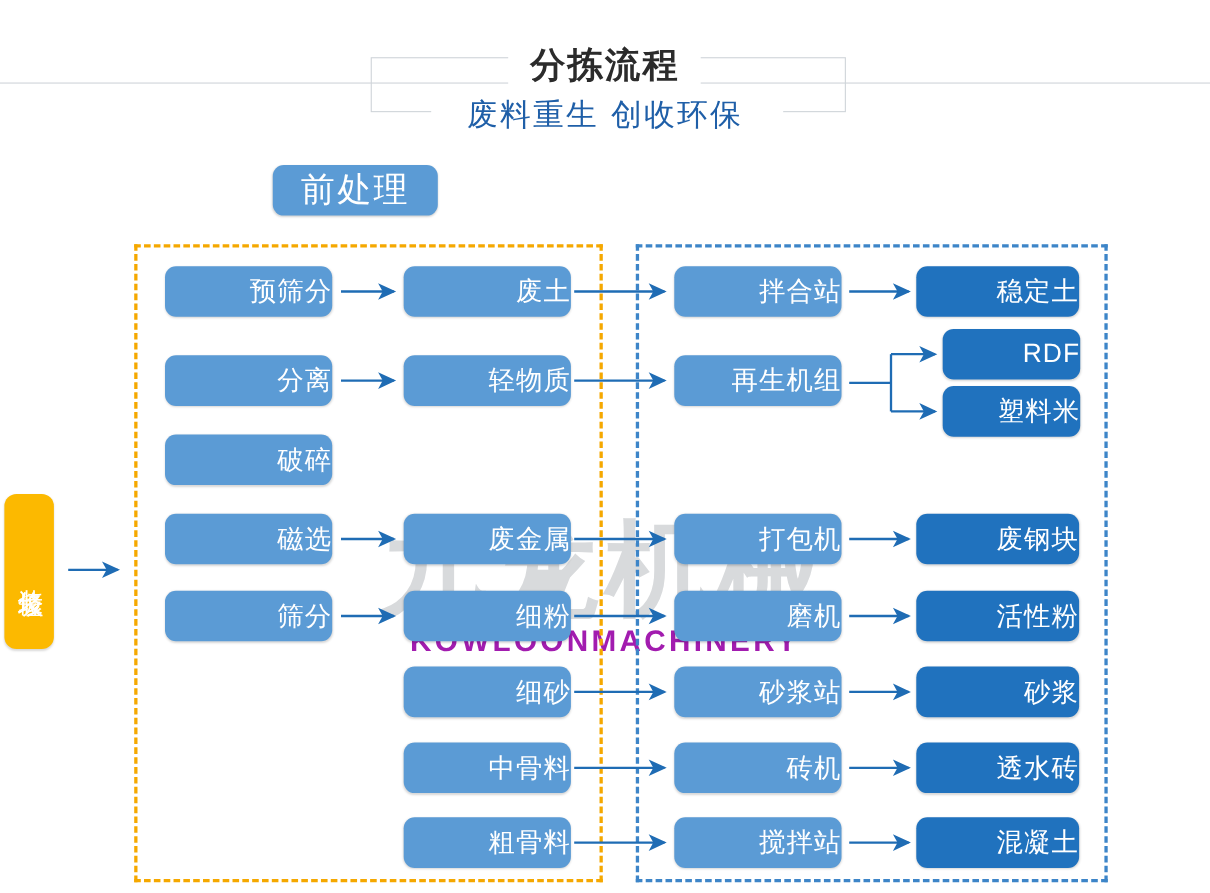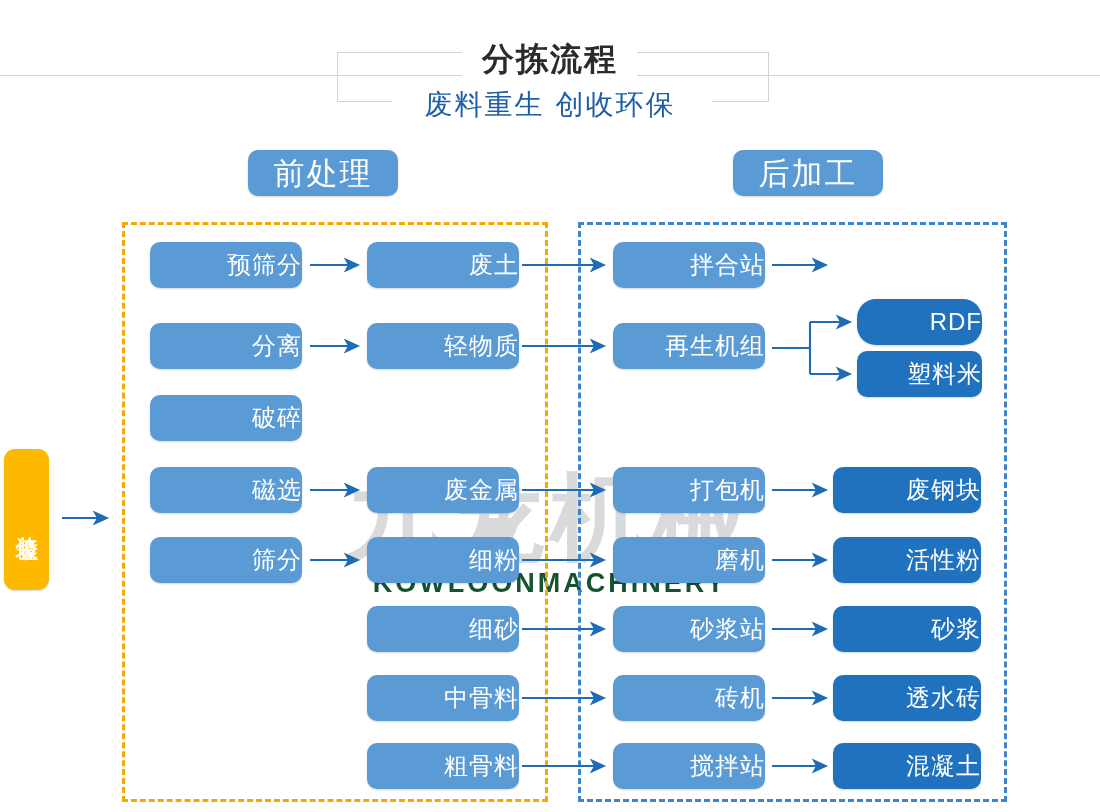--- a/index.html
+++ b/index.html
@@ -17,21 +17,21 @@
     text-align:center;
     pointer-events:none;
     z-index:1;
   }
   .wm-cn{
     font-size:96px;font-weight:bold;color:#d8dadc;
     letter-spacing:6px;line-height:1;
     font-family:"DejaVu Sans","Liberation Sans",sans-serif;
   }
   .wm-en{
-    font-size:27px;font-weight:bold;color:#14532d;
+    font-size:27px;font-weight:bold;color:#a21caf;
     letter-spacing:3px;margin-top:2px;
     font-family:"Liberation Sans",sans-serif;
   }
   .wm-logo{
     position:absolute;left:455px;top:490px;
     width:92px;height:72px;z-index:1;pointer-events:none;
   }
 
   
   .hdr-rule{
@@ -137,21 +137,20 @@
   <div class="hdr-box"></div>
   <div class="hdr-title-mask"></div>
   <div class="hdr-sub-mask"></div>
   <div class="hdr-title">分拣流程</div>
   <div class="hdr-sub">废料重生 创收环保</div>
 
   <div class="zone zone-pre"></div>
   <div class="zone zone-post"></div>
 
   <div class="stage-label stage-pre">前处理</div>
-  <div class="stage-label stage-post">后加工</div>
 
   <div class="source-box">装修垃圾</div>
 
   <svg class="wires" viewBox="0 0 1100 812">
     <defs>
       <marker id="ah" markerWidth="9" markerHeight="9" refX="7.4" refY="4.5" orient="auto" markerUnits="strokeWidth">
         <path d="M0.6,0.9 L8.4,4.5 L0.6,8.1 L2.6,4.5 Z" fill="#1f6cb4"></path>
       </marker>
     </defs>
     <g stroke="#1f6cb4" stroke-width="2.1" fill="none" marker-end="url(#ah)">
@@ -203,21 +202,22 @@
   <div class="node mid" style="left:367px;top:743px;width:152px;">粗骨料</div>
 
   <div class="node mid" style="left:613px;top:242px;width:152px;padding-left:24px;">拌合站</div>
   <div class="node mid" style="left:613px;top:323px;width:152px;">再生机组</div>
   <div class="node mid" style="left:613px;top:467px;width:152px;">打包机</div>
   <div class="node mid" style="left:613px;top:537px;width:152px;">磨机</div>
   <div class="node mid" style="left:613px;top:606px;width:152px;">砂浆站</div>
   <div class="node mid" style="left:613px;top:675px;width:152px;">砖机</div>
   <div class="node mid" style="left:613px;top:743px;width:152px;">搅拌站</div>
 
-  <div class="node dark latin" style="left:857px;top:299px;width:125px;border-radius:19px;">RDF</div>
+  <div class="node dark" style="left:833px;top:242px;width:148px;">稳定土</div>
+  <div class="node dark latin" style="left:857px;top:299px;width:125px;">RDF</div>
   <div class="node dark" style="left:857px;top:351px;width:125px;">塑料米</div>
   <div class="node dark" style="left:833px;top:467px;width:148px;">废钢块</div>
   <div class="node dark" style="left:833px;top:537px;width:148px;">活性粉</div>
   <div class="node dark" style="left:833px;top:606px;width:148px;">砂浆</div>
   <div class="node dark" style="left:833px;top:675px;width:148px;">透水砖</div>
   <div class="node dark" style="left:833px;top:743px;width:148px;">混凝土</div>
 
 </div>
 
 </body></html>

